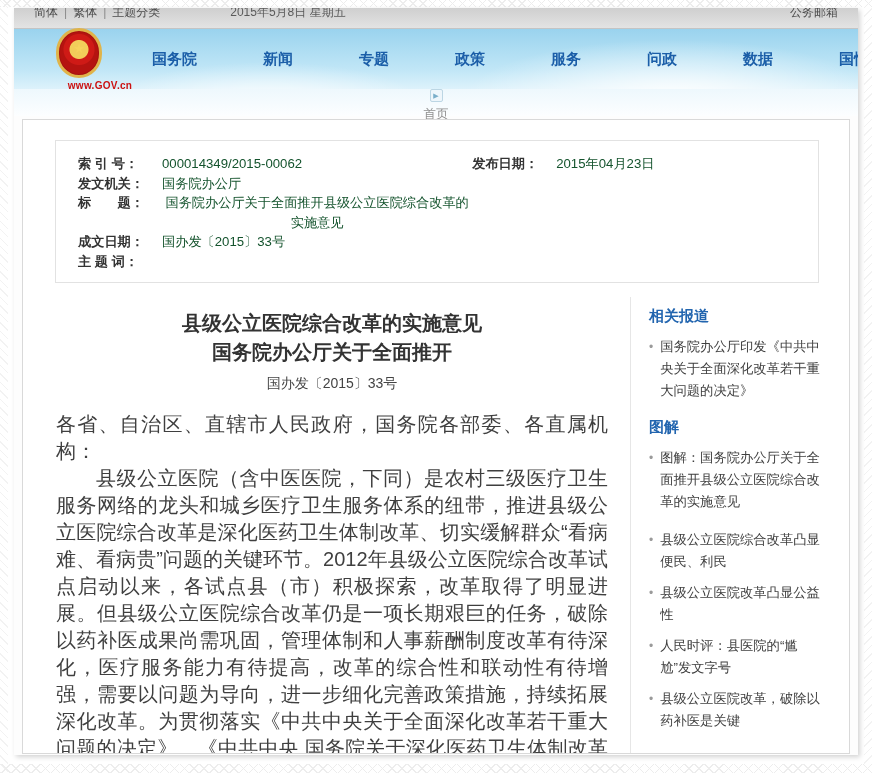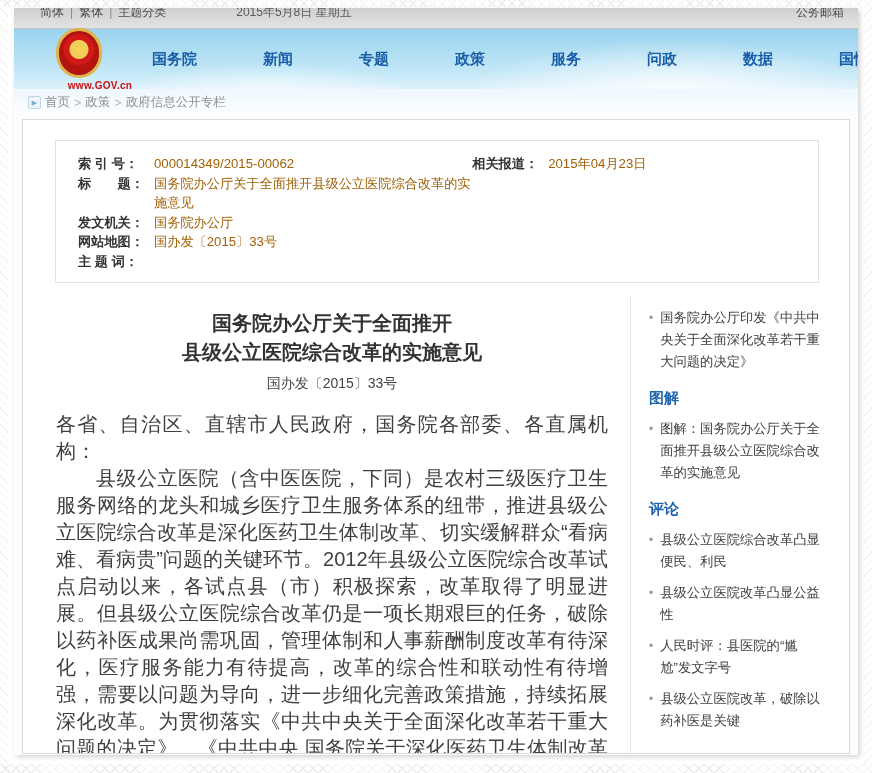--- a/index.html
+++ b/index.html
@@ -28,21 +28,21 @@
     overflow:hidden;
   }
 
   
   .topbar{
     height:20px;overflow:hidden;position:relative;
     background:linear-gradient(#cfcfcf,#e3e3e3);
     border-bottom:1px solid #c4c4c4;
     font-size:12px;color:#4a4a4a;
   }
-  .topbar-inner{position:absolute;top:-9px;left:12px;right:0;display:flex;align-items:center;padding:0 14px;height:26px;justify-content:space-between;}
+  .topbar-inner{position:absolute;top:-9px;left:0;right:0;display:flex;align-items:center;padding:0 20px;height:26px;justify-content:space-between;}
   .topbar-links{display:flex;gap:6px;align-items:center;}
   .topbar-sep{color:#8a8a8a;}
   .topbar-date{margin-left:70px;color:#5a5a5a;}
   .topbar-right{margin-left:auto;color:#4a4a4a;}
 
   
   .header{
     height:60px;position:relative;display:flex;align-items:center;
     background:
       radial-gradient(ellipse 320px 90px at 78% 115%, rgba(255,255,255,.95), transparent 65%),
@@ -66,21 +66,21 @@
   .search{margin-left:auto;margin-right:14px;display:flex;align-items:center;}
   .search-input{
     width:160px;height:24px;border:1px solid #bfbfbf;border-right:none;
     background:#ffffff;outline:none;padding:0 6px;font-size:13px;
   }
 
   
   .breadcrumb{
     height:27px;display:flex;align-items:center;gap:4px;padding:0 14px;
     background:linear-gradient(#eef8fd,#fcfeff);
-    font-size:12.5px;color:#8f8f8f;
+    font-size:12.5px;color:#8f8f8f;flex-direction:column;
   }
   .bc-icon{
     width:11px;height:11px;border:1px solid #bcd6e4;background:#eef6fb;color:#7aaec9;
     font-size:7px;line-height:11px;text-align:center;border-radius:2px;
   }
   .bc-link{color:#8f8f8f;cursor:pointer;}
   .bc-sep{color:#b5b5b5;}
 
   
   .panel{
@@ -88,23 +88,23 @@
     border:1px solid #d9d9d9;overflow:hidden;position:relative;
   }
 
   
   .meta-box{
     margin:20px 30px 0 32px;border:1px solid #e2e2e2;background:#fff;
     display:flex;padding:13px 10px 11px 22px;
   }
   .meta-col-left{width:54%;}
   .meta-col-right{width:46%;}
-  .meta-row{display:flex;line-height:19.5px;font-size:13.2px;min-height:19.5px;}
+  .meta-row{display:flex;line-height:19.5px;font-size:13.2px;min-height:19.5px;gap:8px;}
   .meta-label{font-weight:bold;color:#333;width:76px;flex:none;white-space:pre;}
-  .meta-value{color:#a16207;}
+  .meta-value{color:#14532d;text-align:center;}
 
   
   .content{display:flex;margin-top:14px;padding:0 20px 0 33px;}
   .article{width:552px;flex:none;padding-right:22px;}
   .sidebar{flex:1;border-left:1px solid #e6e6e6;padding:10px 6px 0 18px;}
 
   .doc-title{
     text-align:center;font-size:20px;font-weight:bold;color:#333;
     line-height:1.45;margin-top:12px;
   }
@@ -191,86 +191,86 @@
 
   <div class="panel">
 
     <div class="meta-box">
       <div class="meta-col-left">
         <div class="meta-row">
           <span class="meta-label">索 引 号：</span>
           <span class="meta-value">000014349/2015-00062</span>
         </div>
         <div class="meta-row">
+          <span class="meta-label">发文机关：</span>
+          <span class="meta-value">国务院办公厅</span>
+        </div>
+        <div class="meta-row">
           <span class="meta-label">标　　题：</span>
           <span class="meta-value">国务院办公厅关于全面推开县级公立医院综合改革的实施意见</span>
         </div>
         <div class="meta-row">
-          <span class="meta-label">发文机关：</span>
-          <span class="meta-value">国务院办公厅</span>
-        </div>
-        <div class="meta-row">
-          <span class="meta-label">网站地图：</span>
+          <span class="meta-label">成文日期：</span>
           <span class="meta-value">国办发〔2015〕33号</span>
         </div>
         <div class="meta-row">
           <span class="meta-label">主 题 词：</span>
           <span class="meta-value"></span>
         </div>
       </div>
       <div class="meta-col-right">
         <div class="meta-row">
-          <span class="meta-label">相关报道：</span>
+          <span class="meta-label">发布日期：</span>
           <span class="meta-value">2015年04月23日</span>
         </div>
         <div class="meta-row">
           <span class="meta-label"></span>
           <span class="meta-value"></span>
         </div>
       </div>
     </div>
 
     <div class="content">
 
       <div class="article">
         <div class="doc-title">
+          <div>县级公立医院综合改革的实施意见</div>
           <div>国务院办公厅关于全面推开</div>
-          <div>县级公立医院综合改革的实施意见</div>
         </div>
         <div class="doc-no">国办发〔2015〕33号</div>
 
         <p class="salutation">各省、自治区、直辖市人民政府，国务院各部委、各直属机构：</p>
         <p class="indent">县级公立医院（含中医医院，下同）是农村三级医疗卫生服务网络的龙头和城乡医疗卫生服务体系的纽带，推进县级公立医院综合改革是深化医药卫生体制改革、切实缓解群众“看病难、看病贵”问题的关键环节。2012年县级公立医院综合改革试点启动以来，各试点县（市）积极探索，改革取得了明显进展。但县级公立医院综合改革仍是一项长期艰巨的任务，破除以药补医成果尚需巩固，管理体制和人事薪酬制度改革有待深化，医疗服务能力有待提高，改革的综合性和联动性有待增强，需要以问题为导向，进一步细化完善政策措施，持续拓展深化改革。为贯彻落实《中共中央关于全面深化改革若干重大问题的决定》、《中共中央 国务院关于深化医药卫生体制改革的意见》及《国务院关于印发“十二五”期间深化医药卫生体制改革规划暨实施方案的通知》（国发〔2012〕11号）精神，全面推开县级公立医院综合改革，巩固和扩大改革成效，经国务院同意，现提出如下意见。</p>
         <p class="sec-heading">一、总体要求和主要目标</p>
 
       </div>
 
       <div class="sidebar">
 
         <div class="sb-section">
+          <h3 class="sb-title">相关报道</h3>
           <ul class="sb-list">
             <li class="sb-item">
               <span class="sb-bullet">•</span>
               <span class="sb-link">国务院办公厅印发《中共中央关于全面深化改革若干重大问题的决定》</span>
             </li>
           </ul>
         </div>
 
         <div class="sb-section">
           <h3 class="sb-title">图解</h3>
           <ul class="sb-list">
             <li class="sb-item">
               <span class="sb-bullet">•</span>
               <span class="sb-link">图解：国务院办公厅关于全面推开县级公立医院综合改革的实施意见</span>
             </li>
           </ul>
         </div>
 
         <div class="sb-section">
-          <h3 class="sb-title">评论</h3>
           <ul class="sb-list">
             <li class="sb-item">
               <span class="sb-bullet">•</span>
               <span class="sb-link">县级公立医院综合改革凸显便民、利民</span>
             </li>
             <li class="sb-item">
               <span class="sb-bullet">•</span>
               <span class="sb-link">县级公立医院改革凸显公益性</span>
             </li>
             <li class="sb-item">

